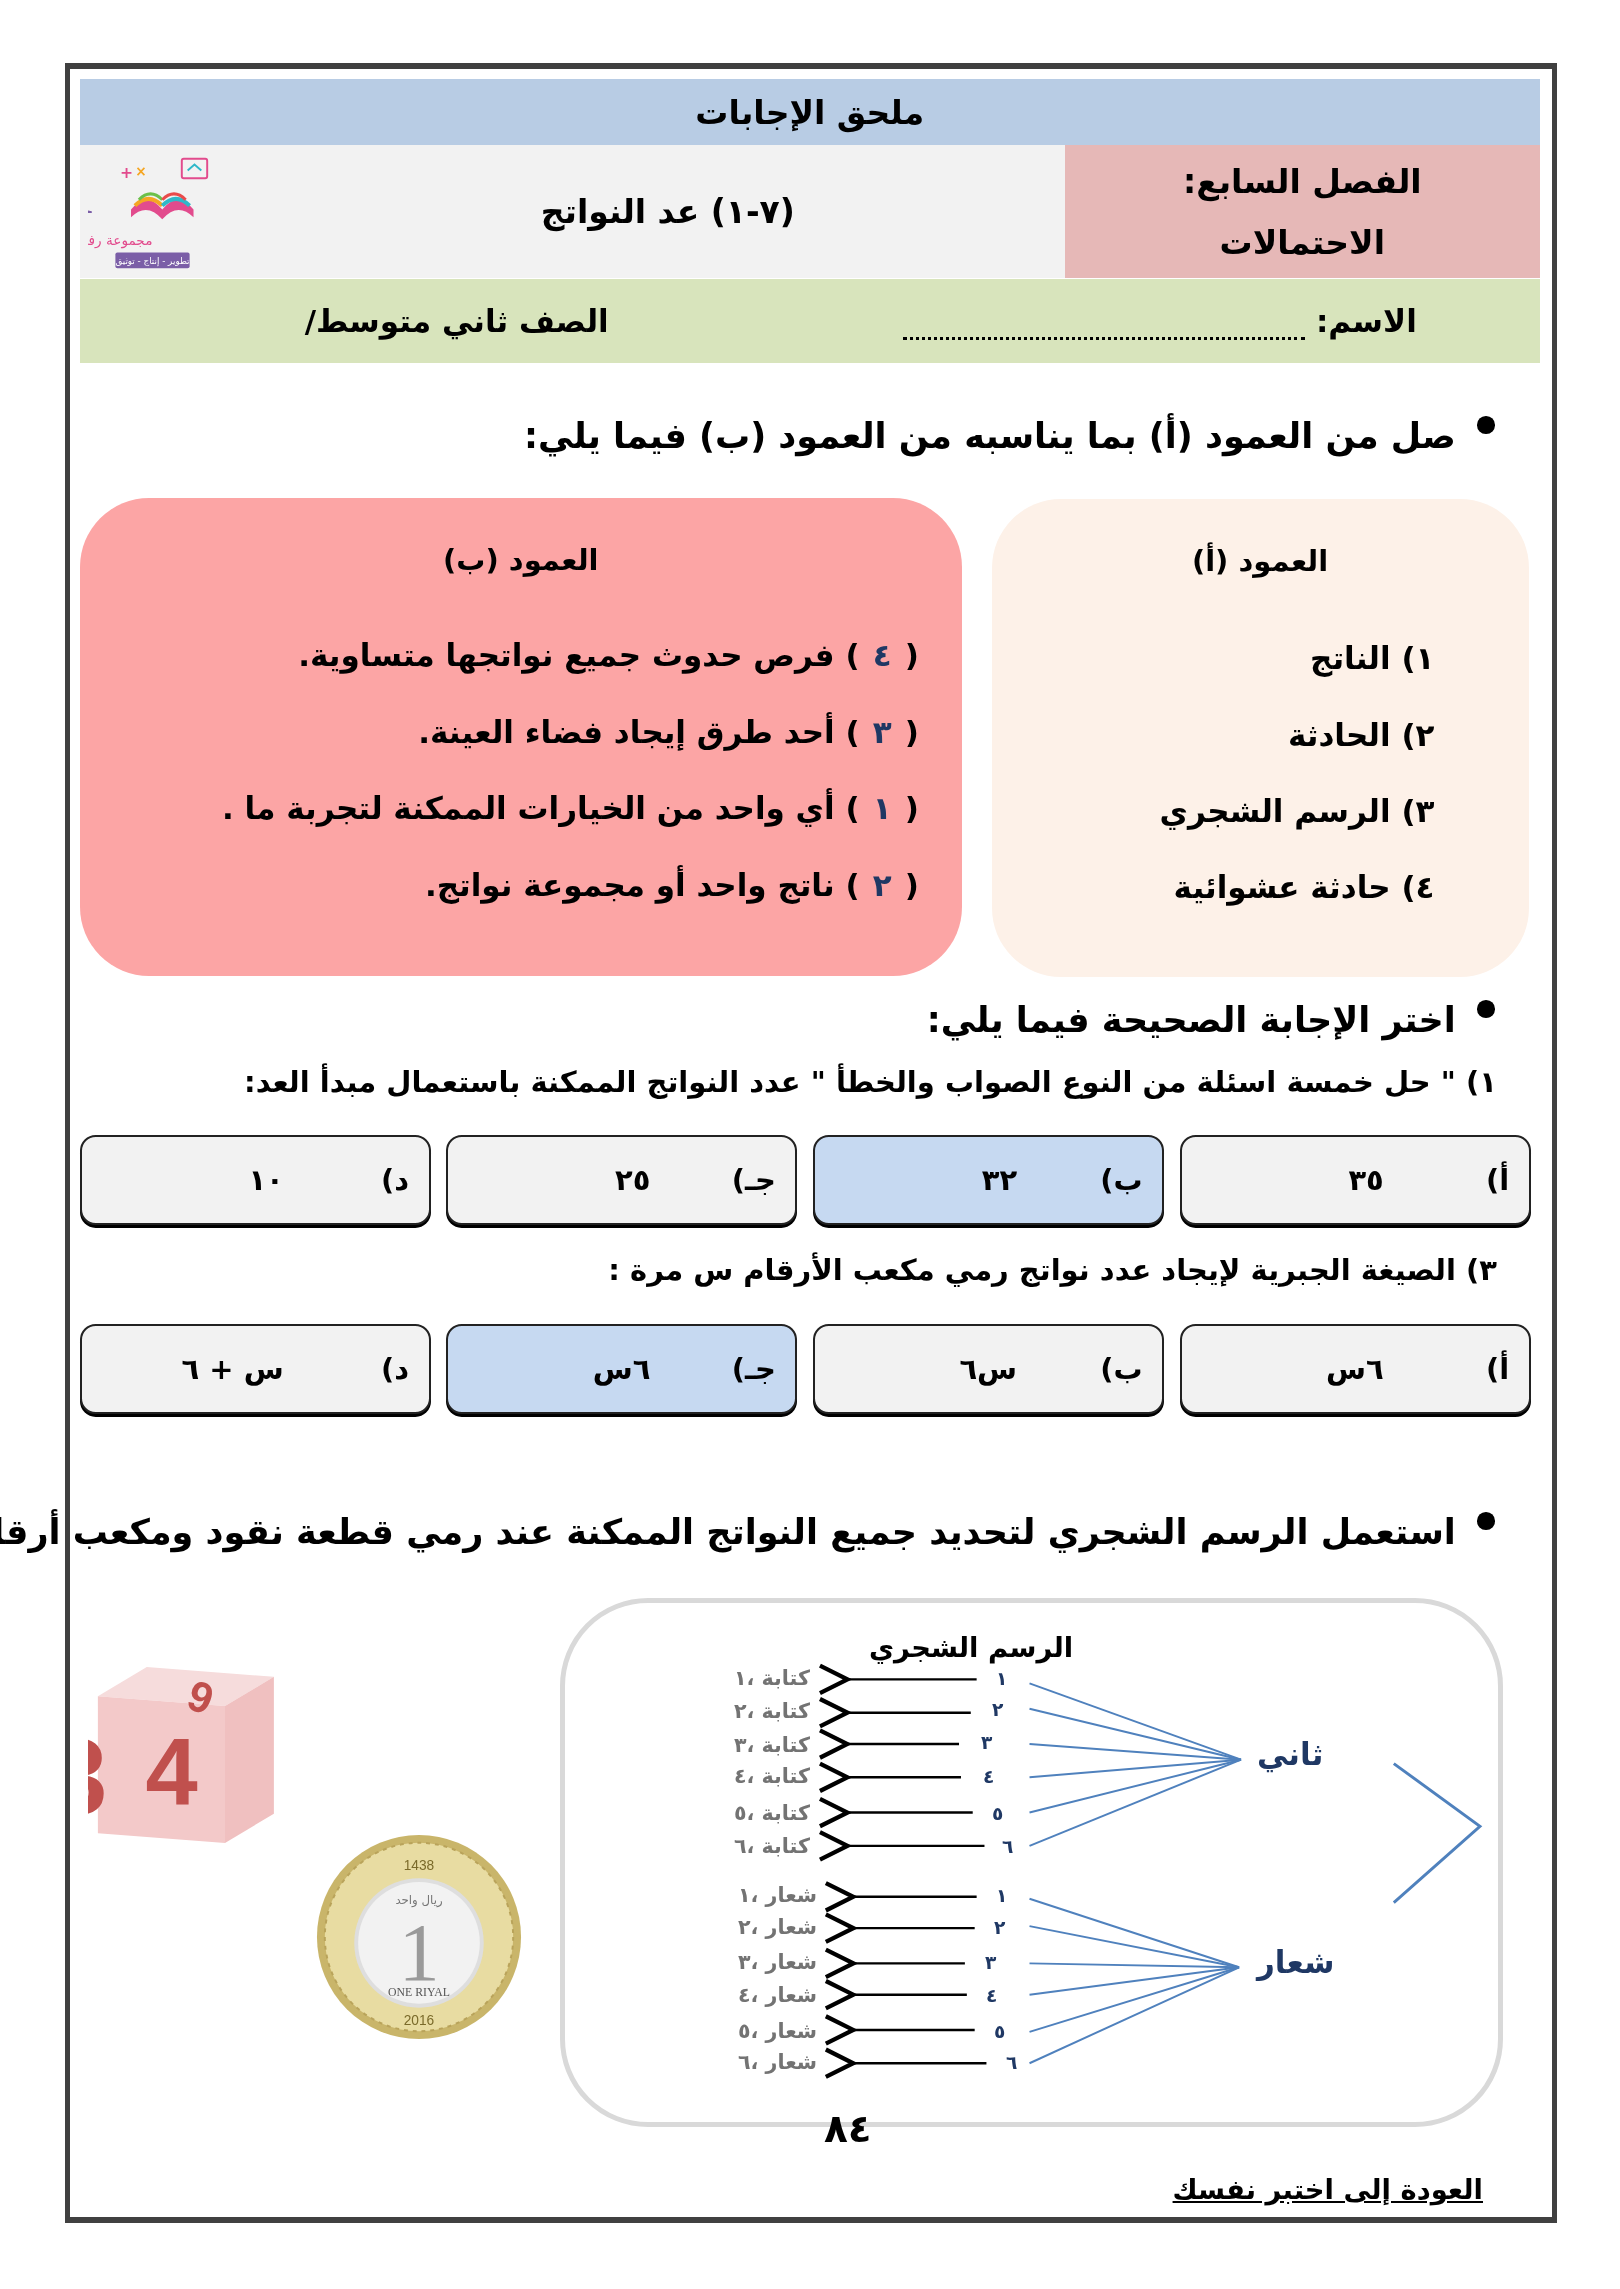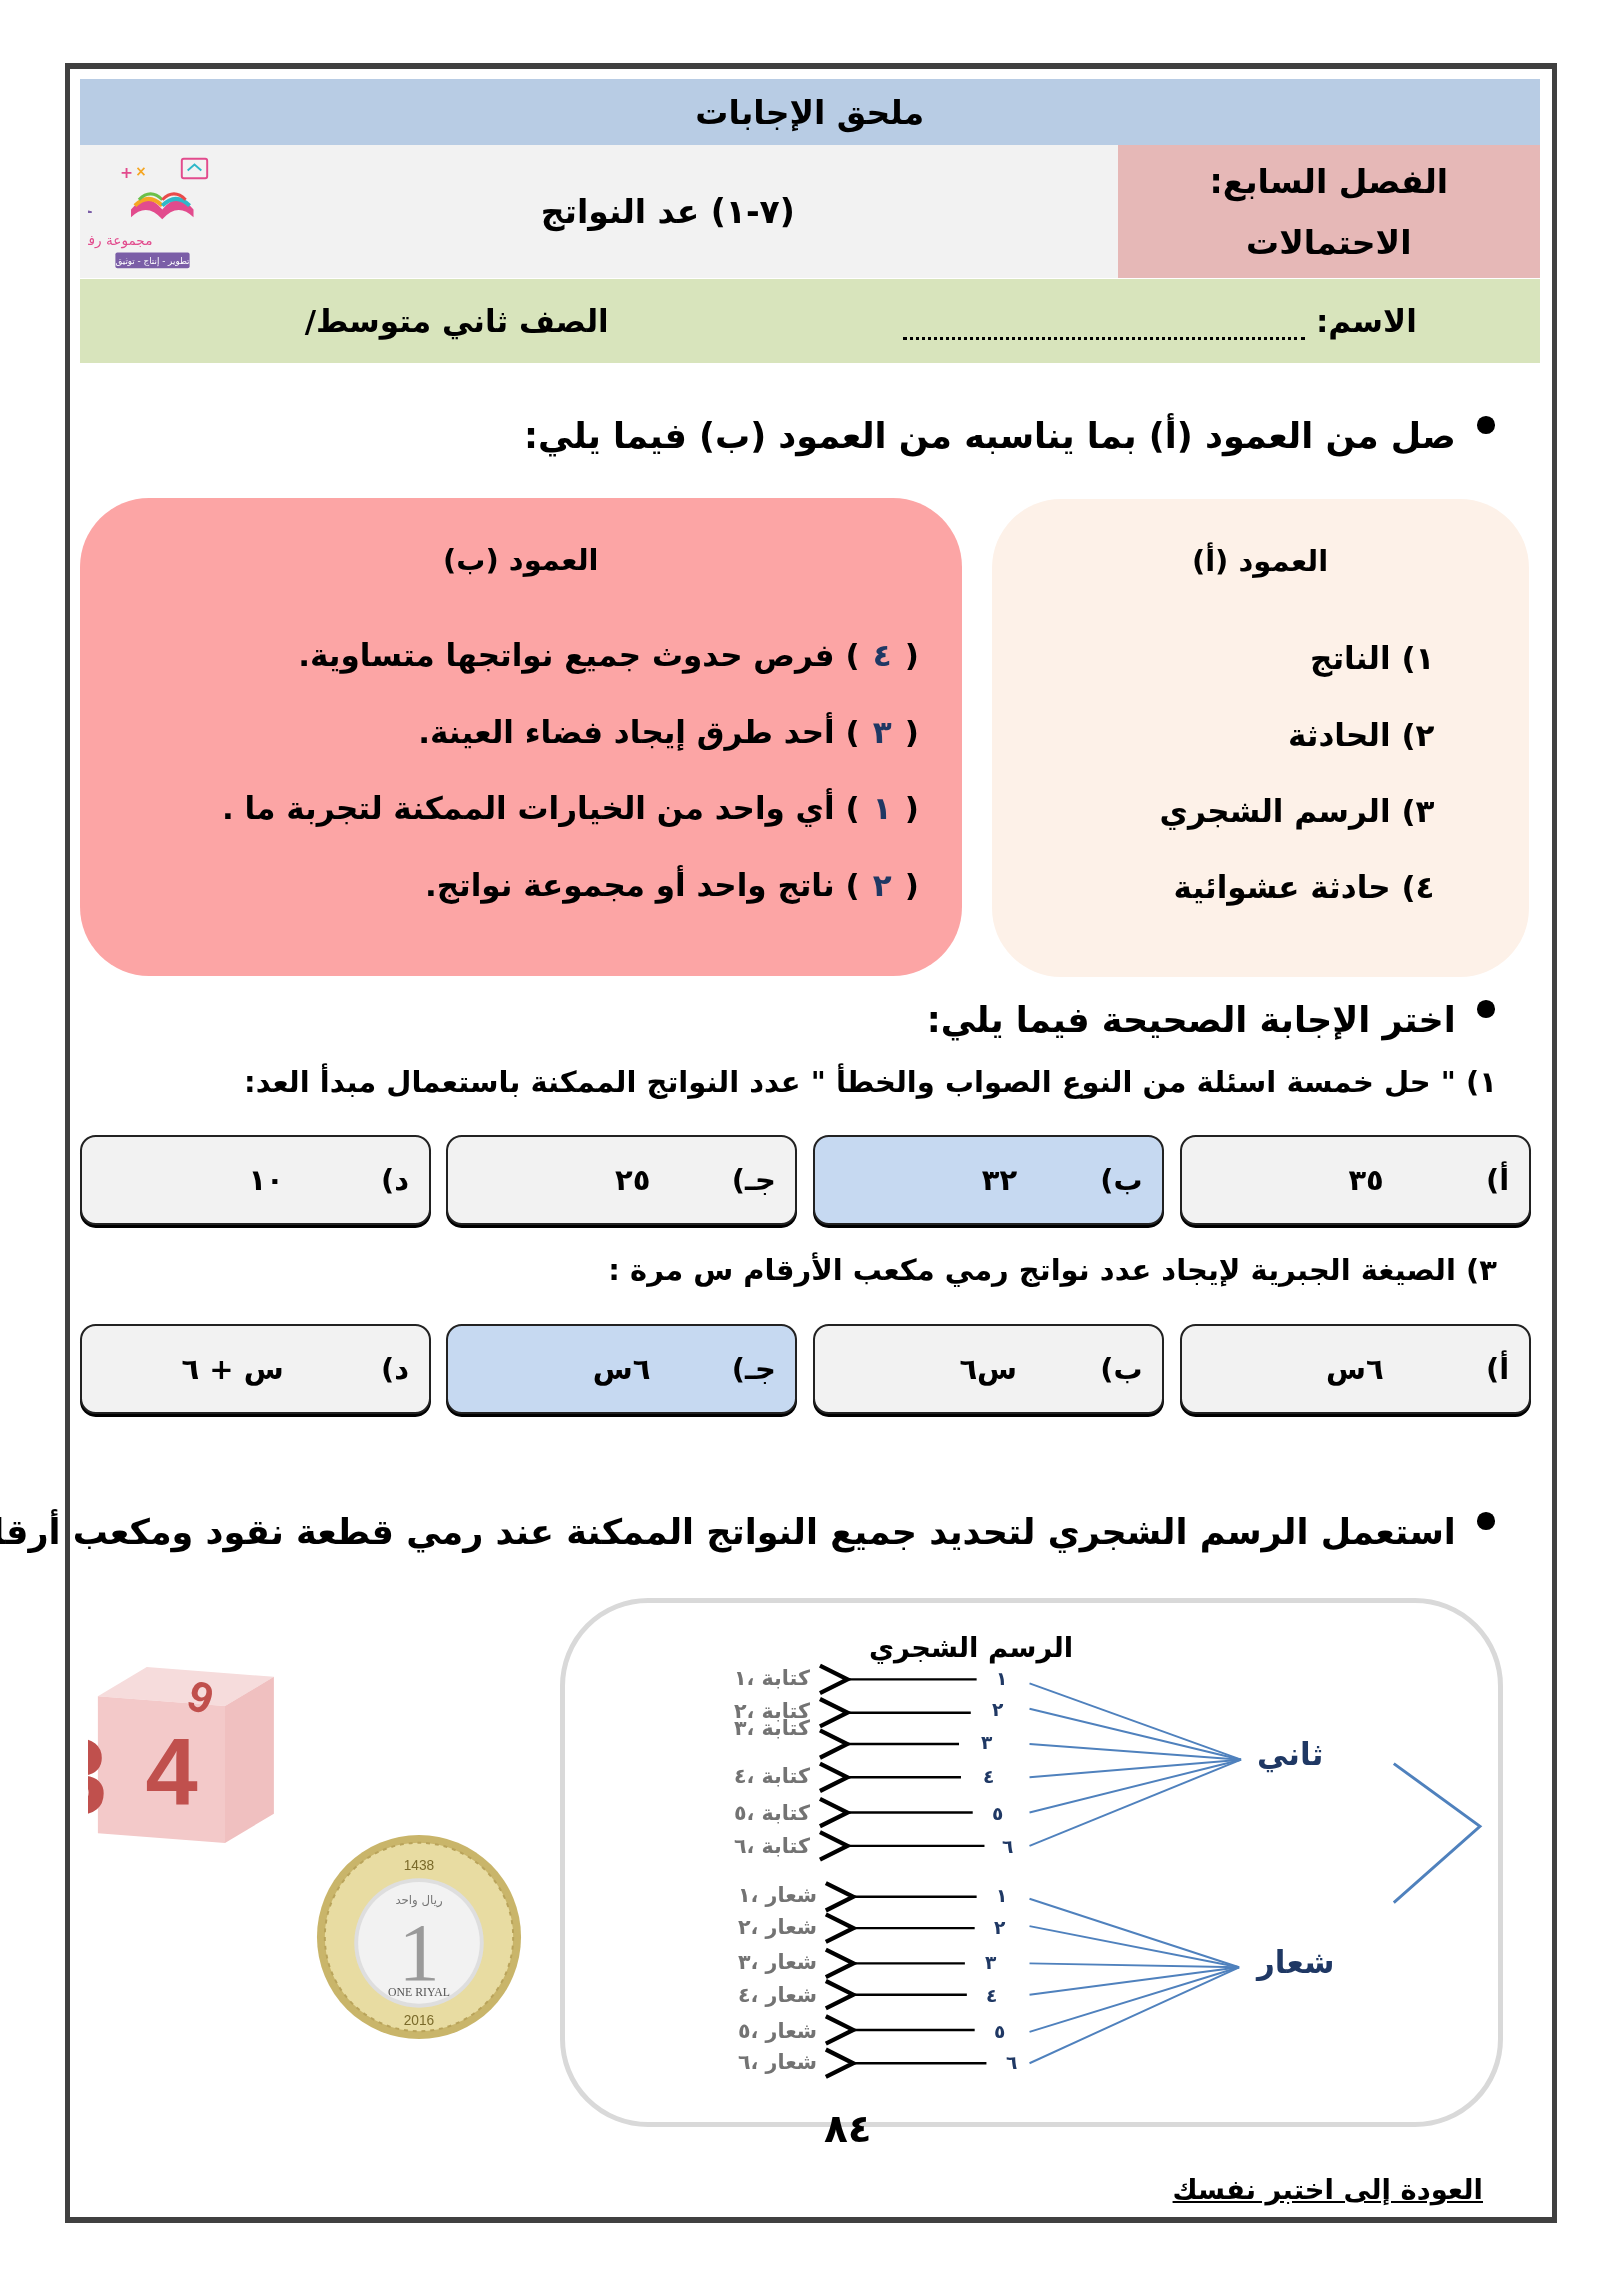--- a/index.html
+++ b/index.html
@@ -17,21 +17,21 @@
     .hdr-title {
       position: absolute; left: 9.8px; top: 9.8px; width: 1460px; height: 67px;
       background: #b8cce4; display: flex; align-items: center; justify-content: center;
       font-weight: bold; font-size: 33px;
     }
     .hdr-mid {
       position: absolute; left: 9.8px; top: 76px; width: 1460px; height: 133px;
       background: #f2f2f2;
     }
     .hdr-chapter {
-      position: absolute; right: 0; top: 0; width: 422px; height: 133px;
+      position: absolute; right: 0; top: 0; width: 475px; height: 133px;
       background: #e6b8b7; display: flex; flex-direction: column; align-items: center; justify-content: center;
       font-weight: bold; font-size: 33px; line-height: 61px;
     }
     .hdr-lesson {
       position: absolute; left: 353px; top: 0; width: 470px; height: 133px;
       display: flex; align-items: center; justify-content: center;
       font-weight: bold; font-size: 33px;
     }
     .logo {
       position: absolute; left: 7.8px; top: 3.9px; width: 129px; height: 125px;
@@ -317,21 +317,21 @@
 
     <span class="idx" style="left:431px; top:65px;">١</span>
     <span class="idx" style="left:427px; top:96px;">٢</span>
     <span class="idx" style="left:416px; top:129px;">٣</span>
     <span class="idx" style="left:418px; top:163px;">٤</span>
     <span class="idx" style="left:427px; top:200px;">٥</span>
     <span class="idx" style="left:437px; top:233px;">٦</span>
 
     <span class="leaf" style="left:169px; top:63px;">كتابة ،١</span>
     <span class="leaf" style="left:169px; top:96px;">كتابة ،٢</span>
-    <span class="leaf" style="left:169px; top:113px;">كتابة ،٣</span>
+    <span class="leaf" style="left:169px; top:130px;">كتابة ،٣</span>
     <span class="leaf" style="left:169px; top:161px;">كتابة ،٤</span>
     <span class="leaf" style="left:169px; top:198px;">كتابة ،٥</span>
     <span class="leaf" style="left:169px; top:231px;">كتابة ،٦</span>
 
     <span class="idx" style="left:431px; top:282px;">١</span>
     <span class="idx" style="left:429px; top:314px;">٢</span>
     <span class="idx" style="left:420px; top:349px;">٣</span>
     <span class="idx" style="left:421px; top:382px;">٤</span>
     <span class="idx" style="left:429px; top:418px;">٥</span>
     <span class="idx" style="left:441px; top:449px;">٦</span>

